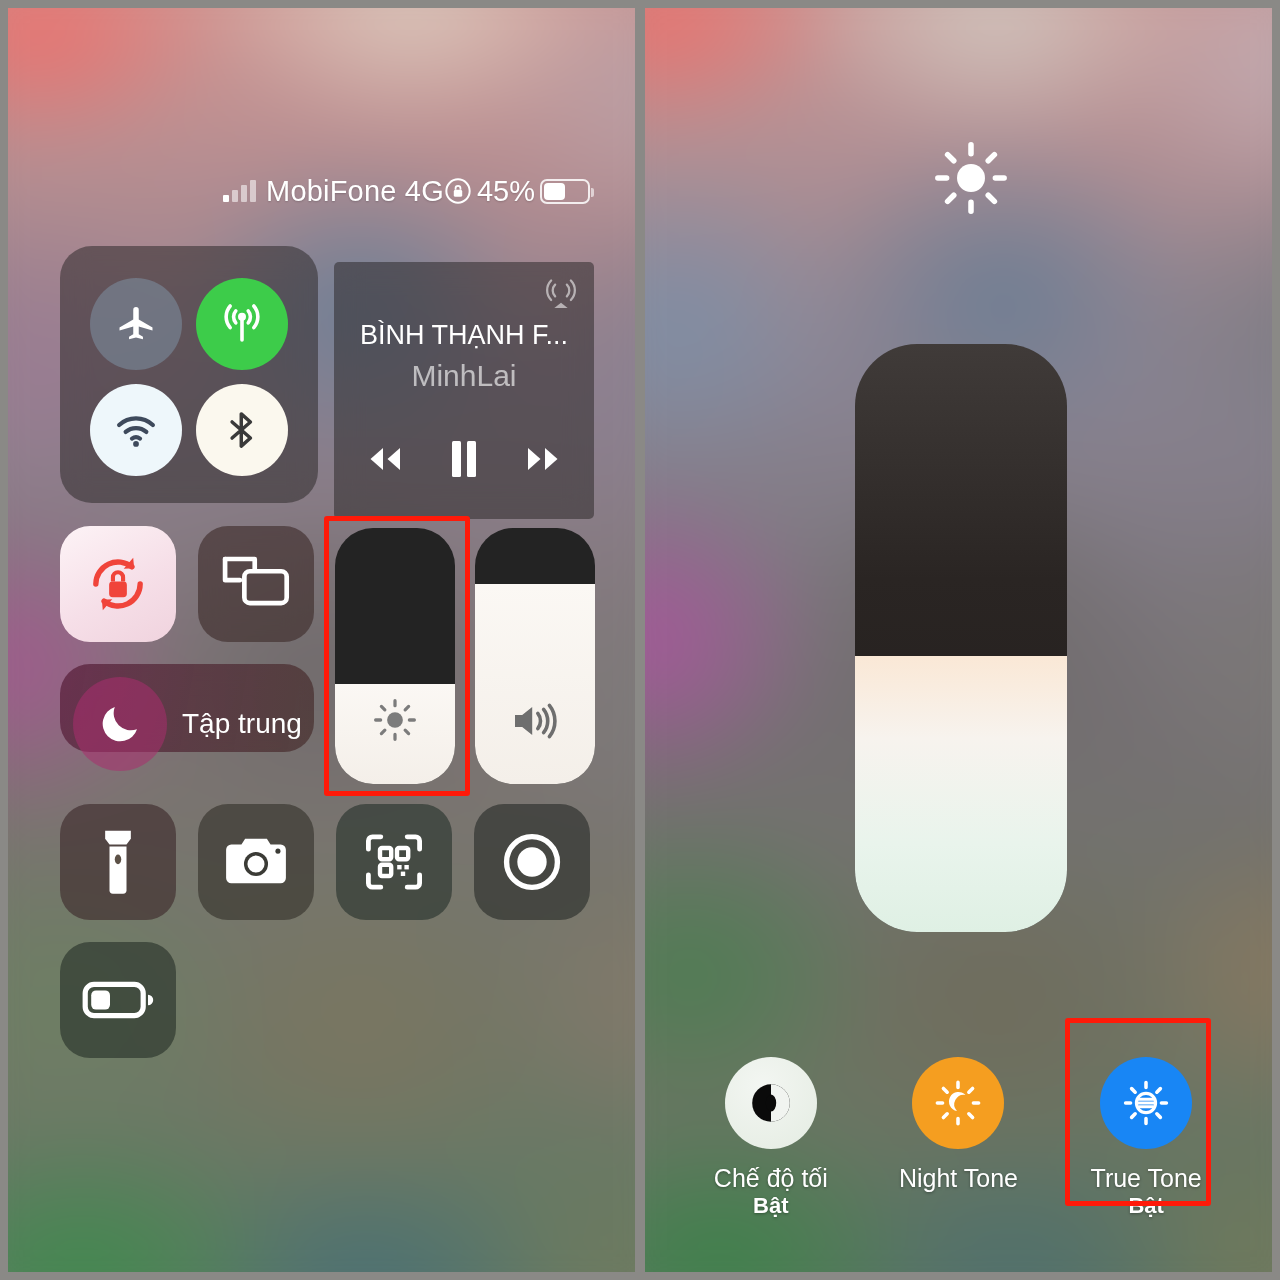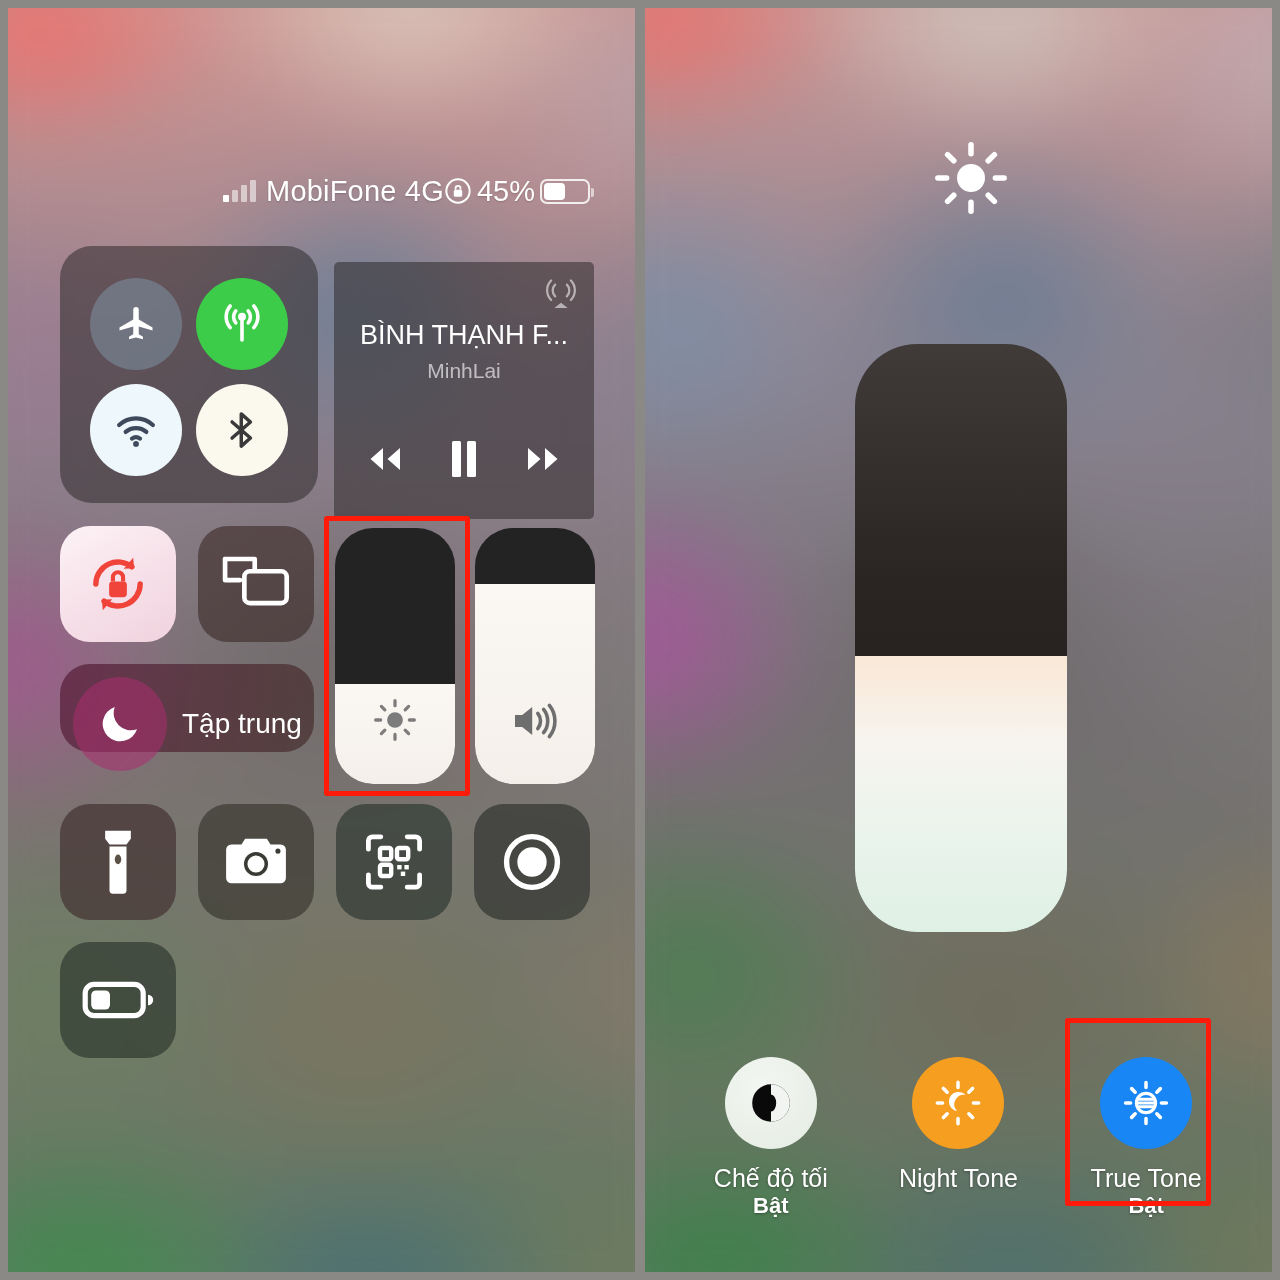--- a/index.html
+++ b/index.html
@@ -154,21 +154,21 @@
   .airplay-icon { position: absolute; right: 17px; top: 14px; opacity: .55; }
   .media-title {
     position: absolute; top: 58px; left: 12px; right: 12px;
     text-align: center; color: #fff;
     font-size: 27px; font-weight: 500;
     white-space: nowrap; overflow: hidden;
   }
   .media-artist {
     position: absolute; top: 97px; left: 12px; right: 12px;
     text-align: center; color: rgba(255,255,255,.62);
-    font-size: 21px;
+    font-size: 30px;
   }
   .media-controls {
     position: absolute; bottom: 38px; left: 22px; right: 22px;
     display: flex; align-items: center; justify-content: space-between;
   }
   .mc { width: 58px; height: 44px; display:flex; align-items:center; justify-content:center; }
 
   
   #rotation-lock { left: 52px; top: 518px; width: 116px; height: 116px; border-radius: 30px;
                    background: linear-gradient(150deg,#fdf3f6 0%, #f6dfe8 55%, #f0d3de 100%); }

